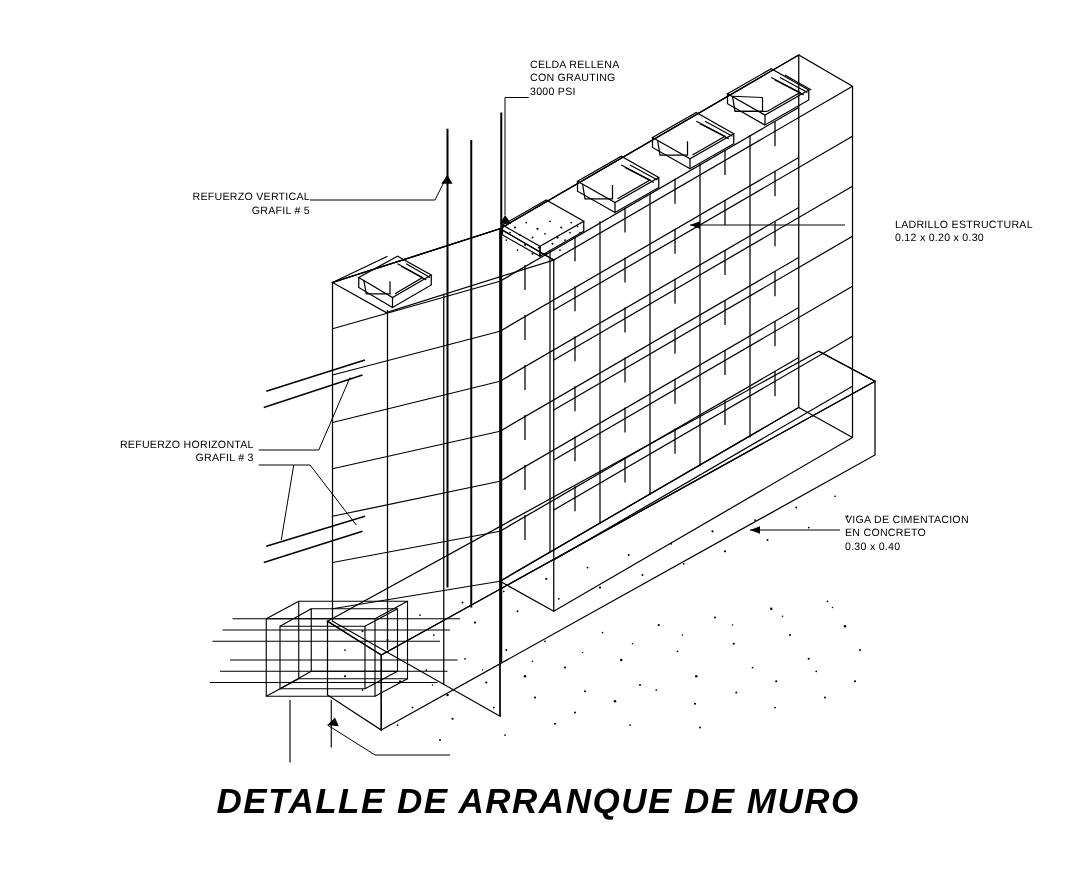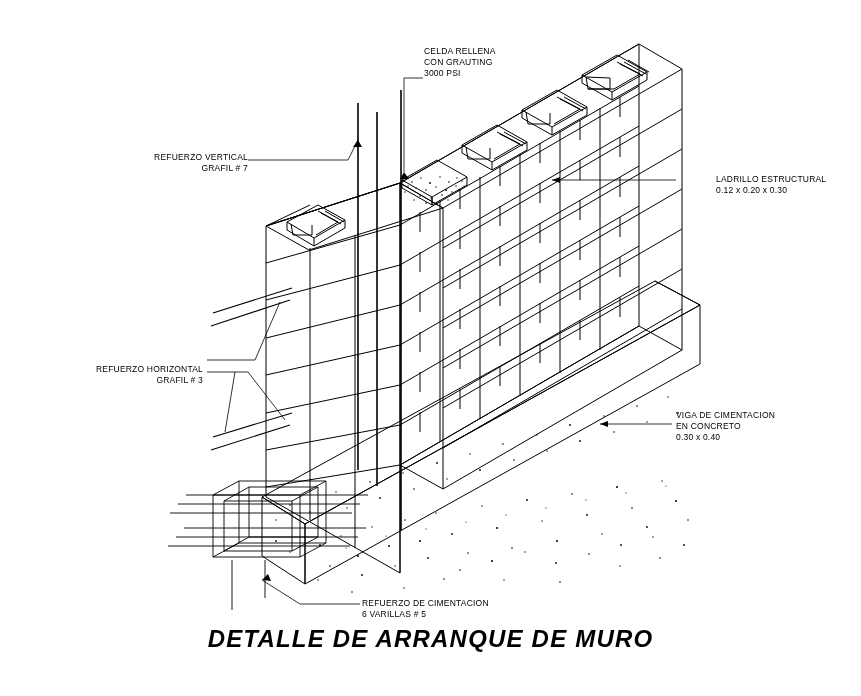--- a/index.html
+++ b/index.html
@@ -39,21 +39,21 @@
   .lbl.left  { text-align: left; }
   .title {
     position: absolute;
     left: 0;
     top: 625px;
     width: 861px;
     text-align: center;
     font-family: "Liberation Sans", sans-serif;
     font-style: italic;
     font-weight: bold;
-    font-size: 24px;
+    font-size: 28px;
     letter-spacing: 1.2px;
     color: #000;
   }
 </style>
 </head>
 <body>
 
 <div id="stage">
 
   <svg class="drawing" viewBox="0 0 861 696">
@@ -386,30 +386,28 @@
       </g>
 
     </g>
   </svg>
 
   <div class="lbl left" style="left:424px; top:46px;">CELDA RELLENA
 CON GRAUTING
 3000 PSI</div>
 
   <div class="lbl right" style="left:0px; top:152px; width:248px;">REFUERZO VERTICAL
-GRAFIL # 7</div>
+GRAFIL # 5</div>
 
   <div class="lbl left" style="left:680px; top:174px;margin-left:36px;">LADRILLO ESTRUCTURAL
 0.12 x 0.20 x 0.30</div>
 
-  <div class="lbl right" style="left:0px; top:350px; width:203px;margin-top:14px;">REFUERZO HORIZONTAL
+  <div class="lbl right" style="left:0px; top:350px; width:203px;">REFUERZO HORIZONTAL
 GRAFIL # 3</div>
 
   <div class="lbl left" style="left:676px; top:410px;">VIGA DE CIMENTACION
 EN CONCRETO
 0.30 x 0.40</div>
 
-  <div class="lbl left" style="left:362px; top:598px;">REFUERZO DE CIMENTACION
-6 VARILLAS # 5</div>
 
   <div class="title">DETALLE DE ARRANQUE DE MURO</div>
 
 </div>
 
 </body></html>

